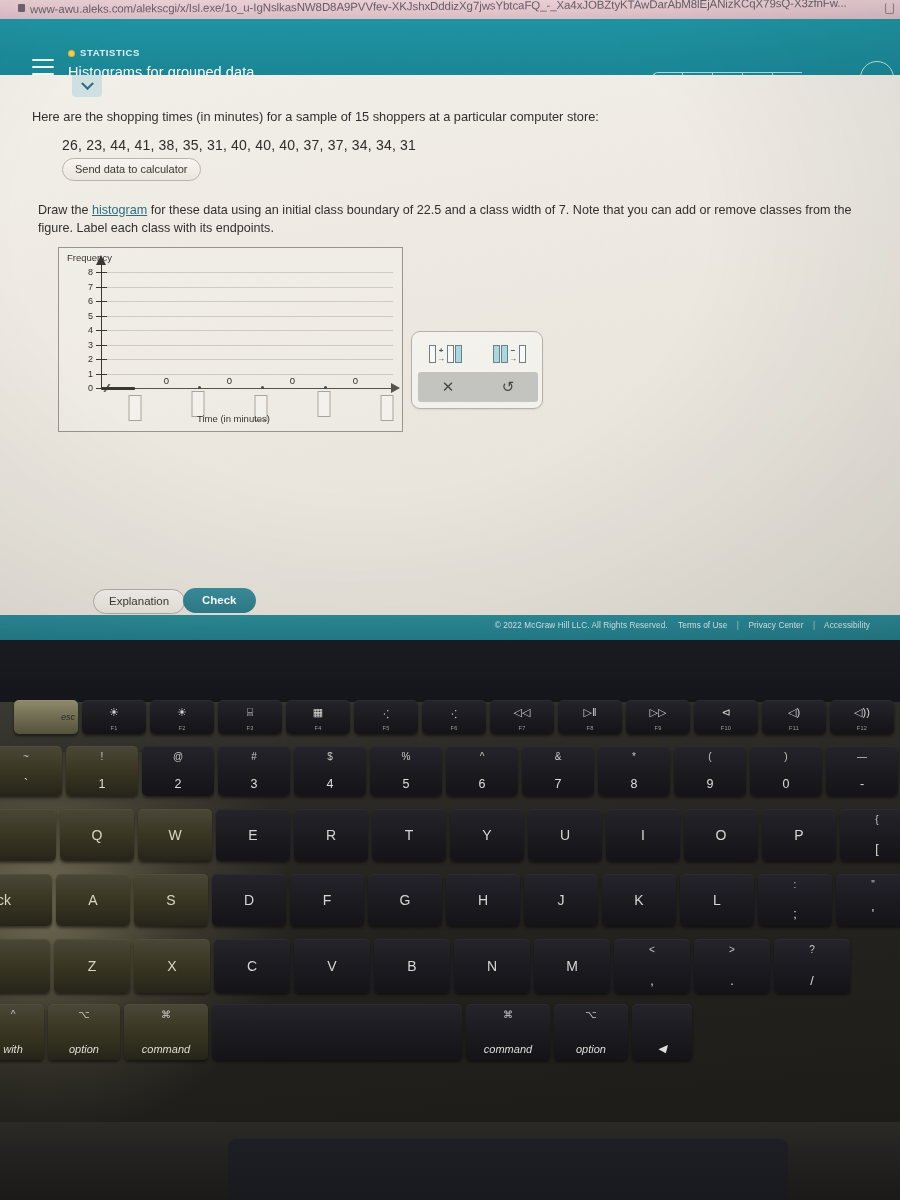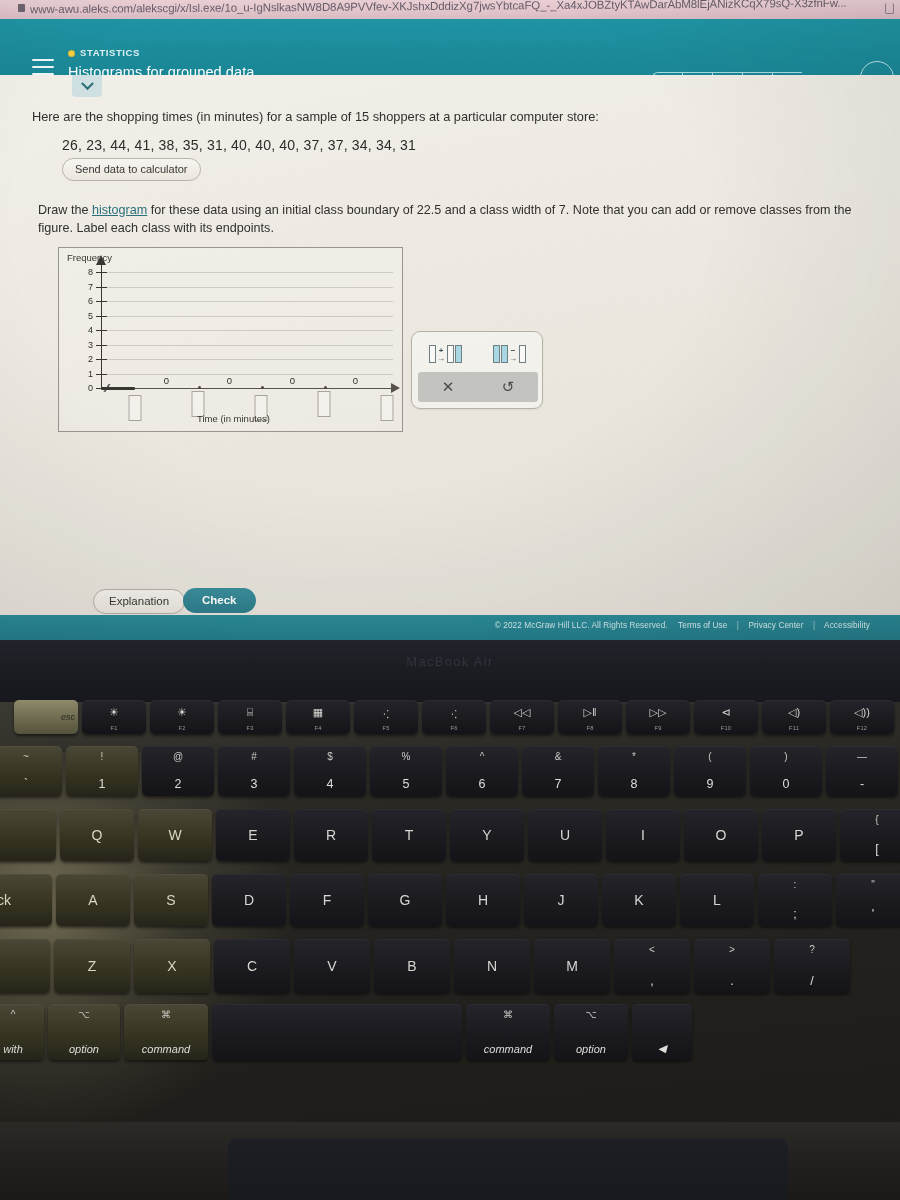--- a/index.html
+++ b/index.html
@@ -444,23 +444,20 @@
       <span style="margin-left:8px;"><a href="#">Terms of Use</a></span>
       <span class="sep">|</span>
       <a href="#">Privacy Center</a>
       <span class="sep">|</span>
       <a href="#">Accessibility</a>
     </div>
   </div>
 </div>
 
 <div id="laptop">
-  <div class="bezel-chin">
-    <div class="macbook-label">MacBook Air</div>
-  </div>
   <div class="deck">
     <div class="deck-glow"></div>
     <div class="kbrow" id="row-fn" style="left:14px; top:-2px;">
         <div class="key lit" style="width: 64px; height: 34px; margin-right: 4px;">
           <span class="lbl-it" style="font-size:9px;">esc</span>
         </div>
         <div class="key" style="width: 64px; height: 34px; margin-right: 4px;">
           <span style="font-size:11px;position:absolute;top:6px;">☀</span>
           <span class="sub">F1</span>
         </div>

